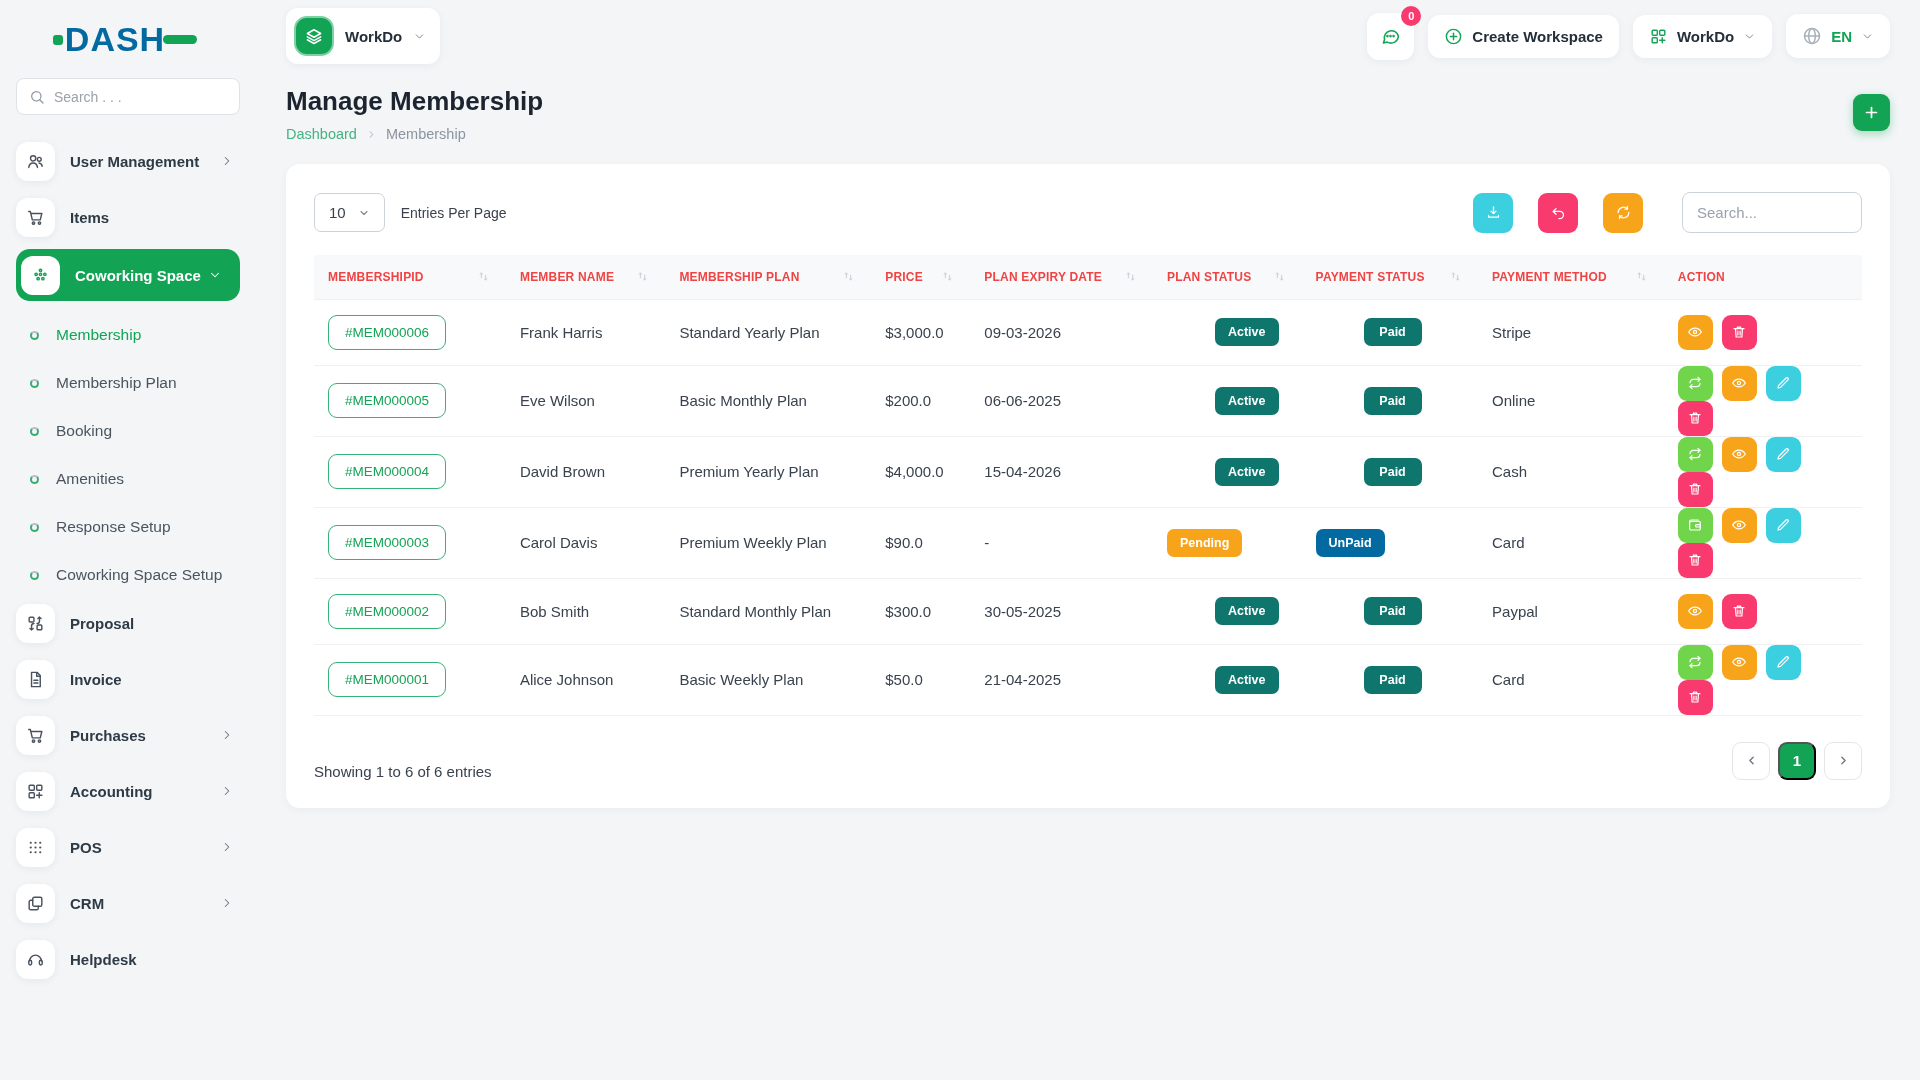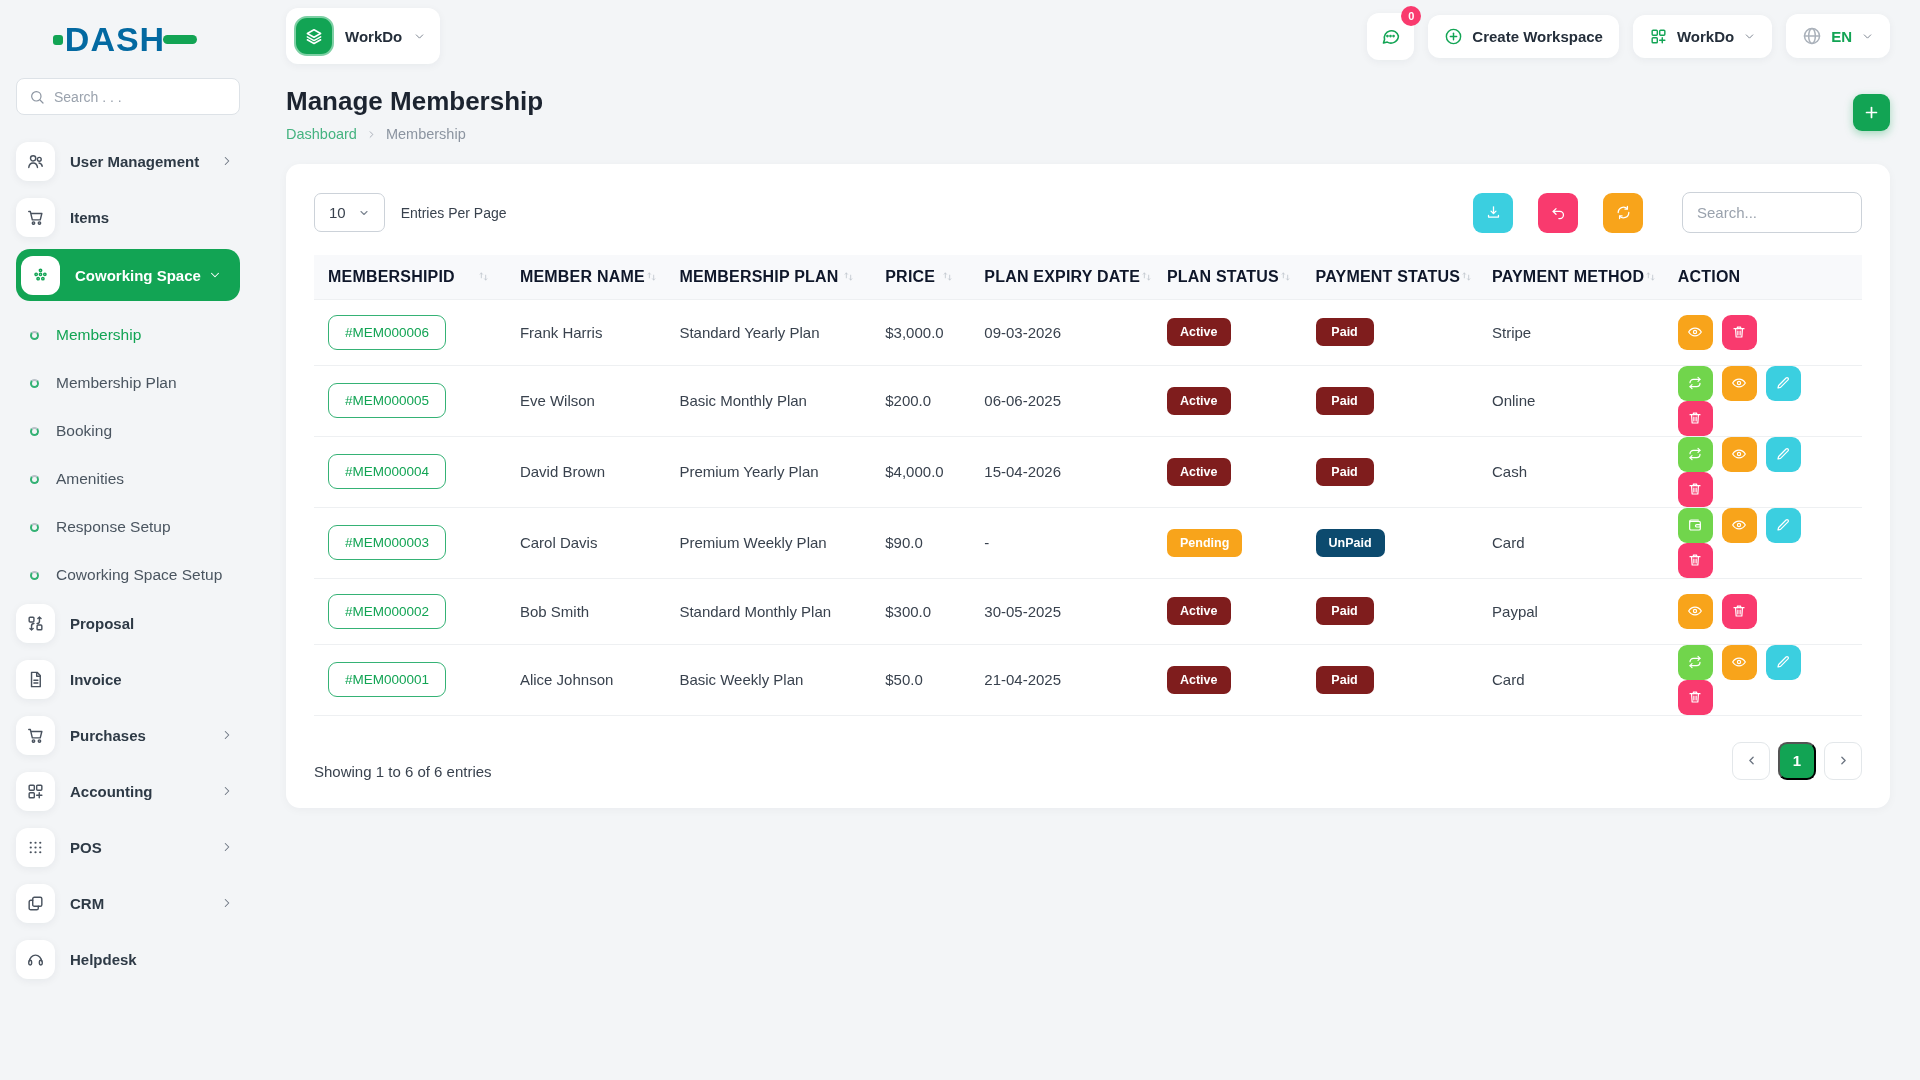--- a/index.html
+++ b/index.html
@@ -82,32 +82,32 @@
   .sq-btn { width:40px; height:40px; border-radius:9px; border:none; color:#fff; display:flex; align-items:center;
     justify-content:center; cursor:pointer; }
   .sq-btn svg { width:17px; height:17px; }
   .sq-cyan { background:#3bcfe0; } .sq-pink { background:#f93a6e; } .sq-orange { background:#f8a41b; }
   .tbl-search { margin-left:14px; width:180px; height:41px; border:1px solid #ccd2d9; border-radius:8px;
     padding:0 14px; font-size:15px; color:#5b6470; outline:none; font-family:inherit; }
   .tbl-search::placeholder { color:#9aa2ad; }
 
   
   table { width:100%; border-collapse:collapse; margin-top:22px; table-layout:fixed; }
-  thead th { background:#f8f9fb; height:44px; text-align:left; font-size:16px; font-weight:700;
-    letter-spacing:.2px; color:#0f172a; padding:0 10px 0 14px; white-space:nowrap; }
+  thead th { background:#f8f9fb; height:44px; text-align:left; font-size:12px; font-weight:700;
+    letter-spacing:.2px; color:#ef4444; padding:0 10px 0 14px; white-space:nowrap; }
   thead th .th-inner { display:flex; align-items:center; }
   .sort-ic { margin-left:auto; color:#c3c9d0; padding-right:6px; } .sort-ic svg { width:13px; height:13px; }
   tbody td { border-bottom:1px solid #eef0f2; height:66px; padding:0 10px 0 14px; font-size:15px; color:#39424e;
     vertical-align:middle; }
   tbody tr:first-child td { border-top:1px solid #eef0f2; }
   .id-chip { display:inline-block; border:1px solid #35b275; color:#12a454; border-radius:9px;
     padding:9px 16px; font-size:13.5px; background:#fff; cursor:pointer; }
   .badge { display:inline-block; min-width:58px; text-align:center; padding:7px 13px; border-radius:7px;
     font-size:12.5px; font-weight:600; color:#fff; }
-  .badge-green { background:#7f1d1d; } .badge-orange { background:#f8a41b; } .badge-pink { background:#0c4a6e; }
+  .badge-green { background:#0f766e;margin-left:48px; } .badge-orange { background:#f8a41b; } .badge-pink { background:#0369a1; }
   .act-btn { width:35px; height:35px; border-radius:9px; border:none; color:#fff; display:inline-flex;
     align-items:center; justify-content:center; margin-right:9px; cursor:pointer; vertical-align:middle; }
   .act-btn svg { width:16px; height:16px; }
   .act-lime { background:#71d54c; } .act-orange { background:#f8a41b; } .act-cyan { background:#3bcfe0; }
   .act-pink { background:#f93a6e; }
 
   
   .card-footer { display:flex; align-items:flex-end; margin-top:26px; }
   .showing { font-size:15px; color:#39424e; }
   .pager { margin-left:auto; display:flex; align-items:center; gap:8px; }

